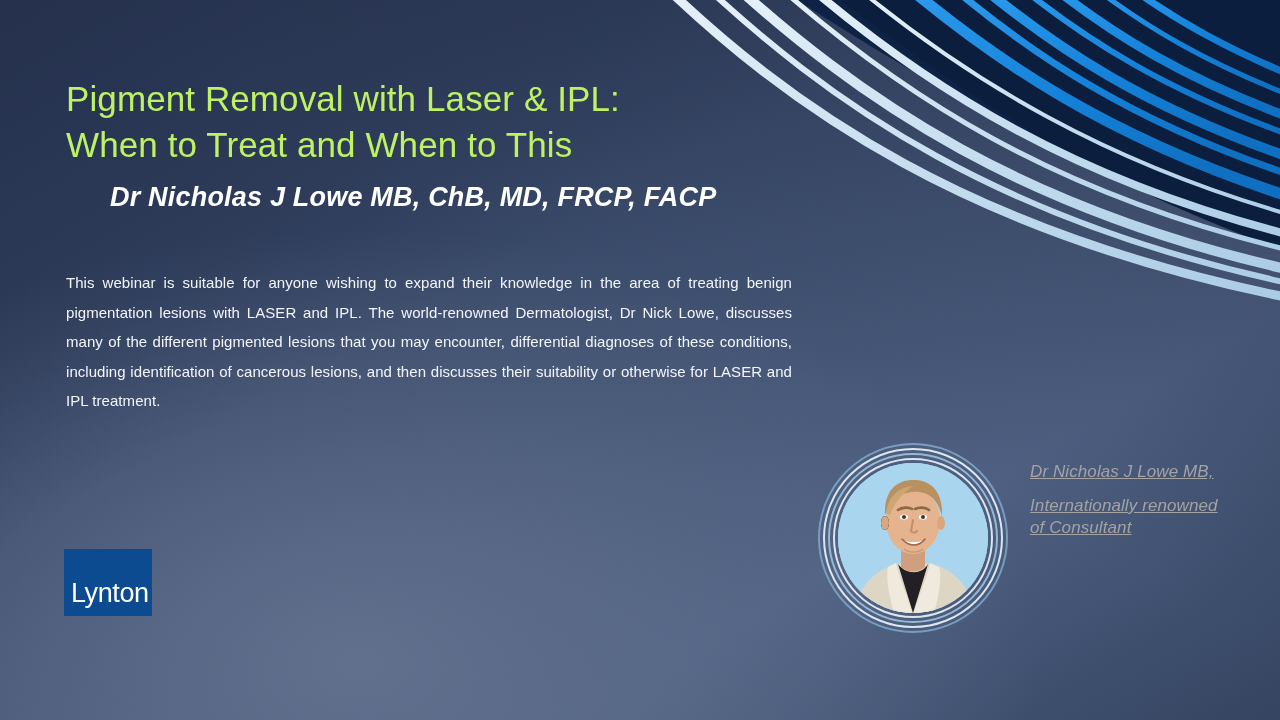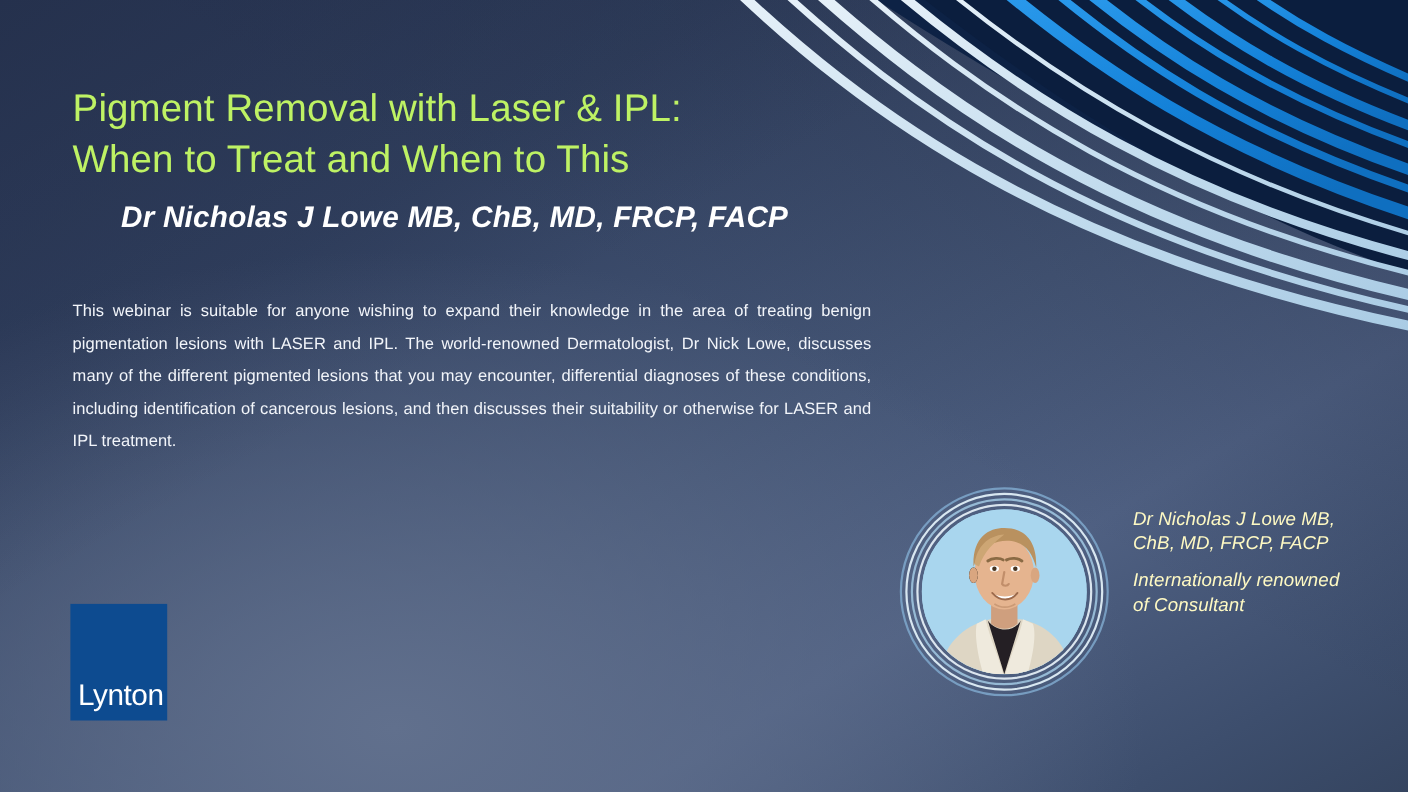--- a/index.html
+++ b/index.html
@@ -80,21 +80,21 @@
     letter-spacing: 0.05px;
   }
   .body-copy p { margin: 0; }
 
   
   .logo {
     position: absolute;
     left: 64px;
     top: 549px;
     width: 88px;
-    height: 106px;
+    height: 67px;
     background: #0d4b90;
     display: flex;
     align-items: flex-end;
     justify-content: flex-start;
     box-sizing: border-box;
     padding: 0 0 9px 7px;
   }
   .logo-text {
     color: #ffffff;
     font-size: 27px;
@@ -128,25 +128,26 @@
     background: #a9d6ee;
   }
   .photo svg { display: block; width: 100%; height: 100%; }
 
   
   .caption {
     position: absolute;
     left: 1030px;
     top: 461px;
     width: 232px;
-    color: #fef9c3;
+    color: #a3a3a3;
     font-style: italic;
     font-size: 17px;
     line-height: 22px;
     letter-spacing: 0.1px;
+    text-decoration: underline;
   }
   .caption .role { margin-top: 12px; }
 </style>
 </head>
 <body>
 
 <div id="slide">
 
   <div class="bg-base"></div>
   <div class="bg-vignette"></div>
@@ -248,18 +249,17 @@
         <path d="M 65,77 C 71,83 80,83 86,77 C 80,80 71,80 65,77 Z" fill="#ffffff"></path>
         <path d="M 64,76 C 71,84 81,84 87,76" stroke="#9c6a4c" stroke-width="1.6" fill="none" stroke-linecap="round"></path>
 
         <path d="M 66,86 C 71,90 80,90 85,86" stroke="#cb9a76" stroke-width="1.6" fill="none"></path>
       </svg>
     </div>
   </div>
 
   <div class="caption">
     <div>Dr Nicholas J Lowe MB,</div>
-    <div>ChB, MD, FRCP, FACP</div>
     <div class="role">Internationally renowned</div>
     <div>of Consultant</div>
   </div>
 
 </div>
 
 </body></html>

